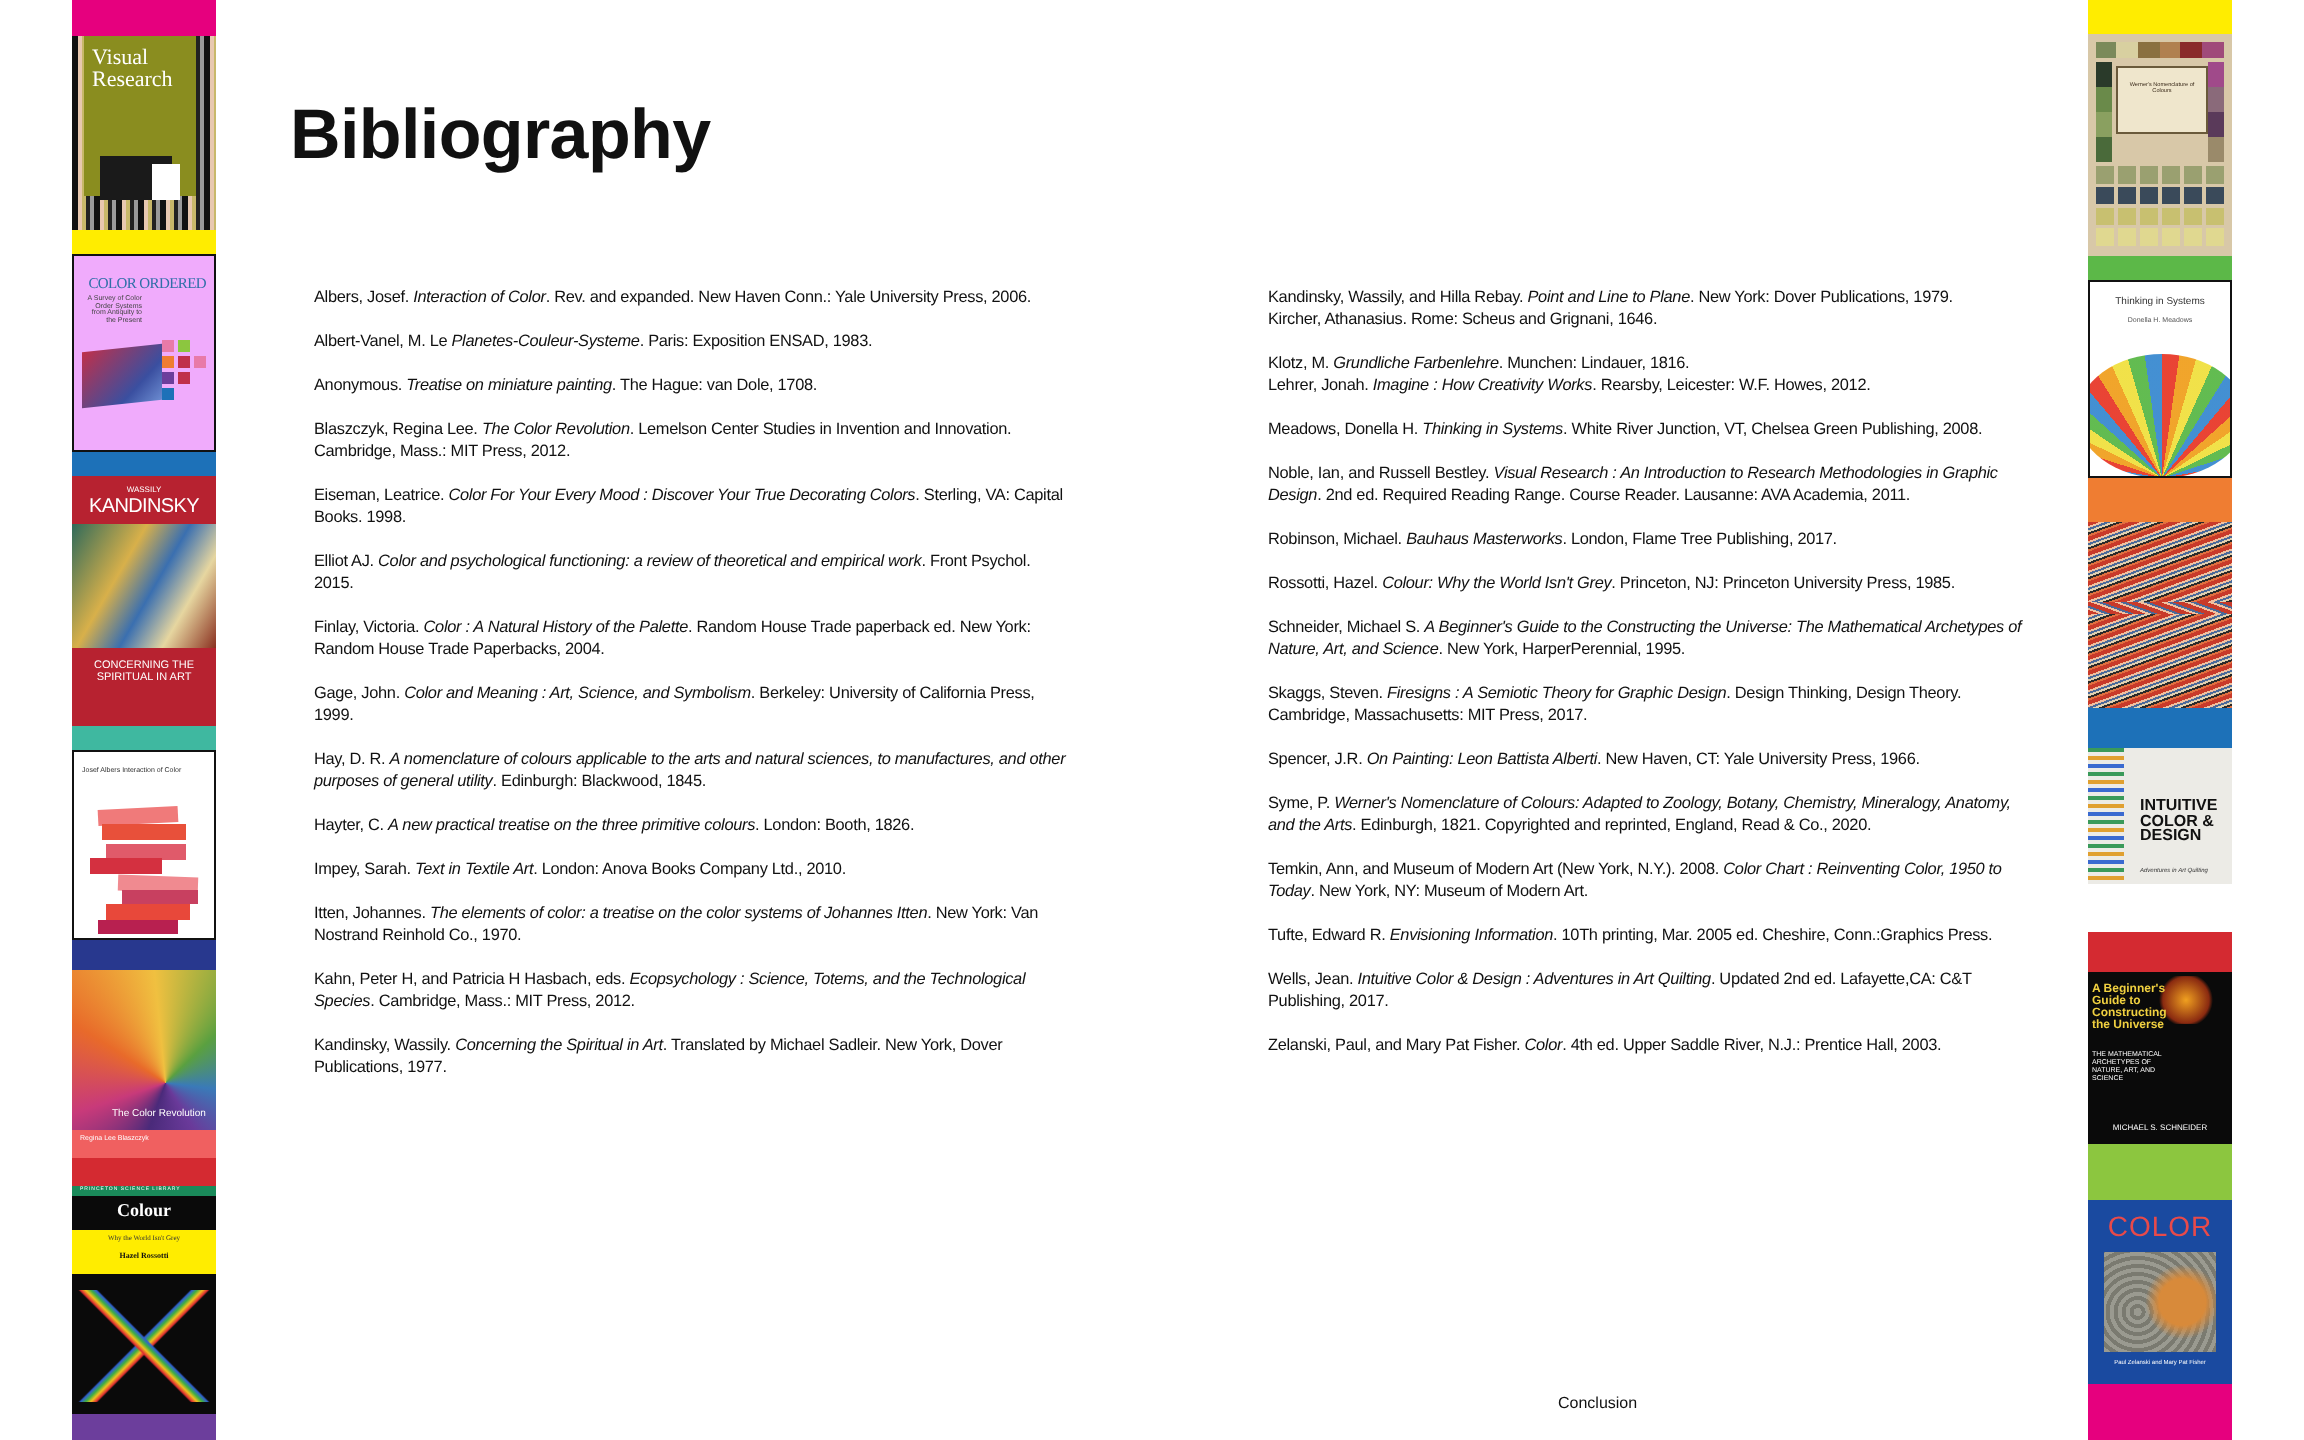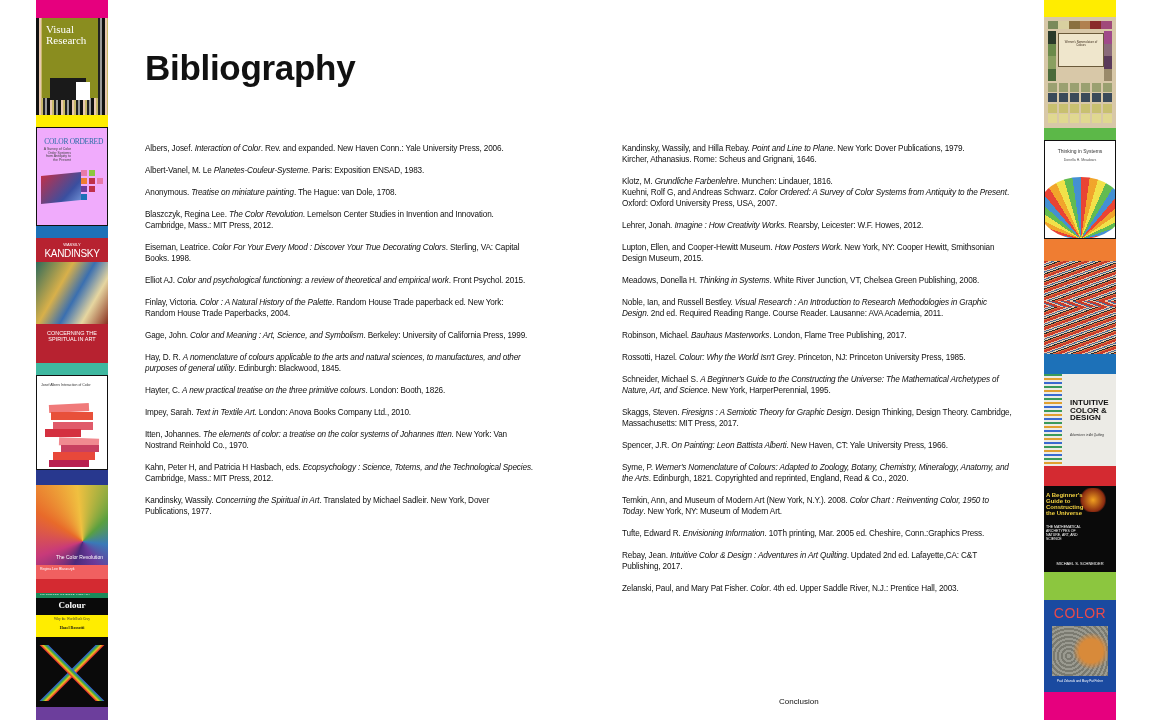--- a/index.html
+++ b/index.html
@@ -9,21 +9,21 @@
   .strip.right { left:1044px; }
   .seg { position:absolute; left:0; width:72px; }
   .cover { position:absolute; left:0; width:72px; overflow:hidden; box-sizing:border-box; }
   .cover .t { position:absolute; left:4px; right:4px; line-height:1; }
 
   .title { position:absolute; left:145px; top:48px; font-size:35px; font-weight:bold; letter-spacing:-0.3px; font-family:"Liberation Sans", sans-serif; }
 
   .col { position:absolute; top:143px; width:388px; font-size:8.2px; line-height:11px; letter-spacing:-0.15px; }
   .col.left { left:145px; }
   .col.right { left:622px; width:392px; }
-  .entry { margin:0 0 11px 0; }
+  .entry { margin:0 0 11px 12px; }
   .entry.tight { margin-bottom:0; }
   .entry i { font-style:italic; }
 
   .footer { position:absolute; left:779px; top:697px; font-size:8px; }
 </style>
 </head>
 <body>
 
 <div class="strip left">
   <div class="seg" style="top:0;height:18px;background:#e6007e"></div>
@@ -104,21 +104,21 @@
   <div class="cover" style="top:140px;height:99px;background:#fff;border:1.5px solid #111;">
     <div class="t" style="top:8px;text-align:center;font-size:5px;color:#333;">Thinking in Systems</div>
     <div class="t" style="top:18px;text-align:center;font-size:3.5px;color:#555;">Donella H. Meadows</div>
     <div style="position:absolute;left:-6px;top:36px;width:84px;height:62px;border-radius:50%;background:repeating-conic-gradient(from 0deg at 50% 100%,#e83a2a 0 8deg,#f0a020 8deg 16deg,#f0e040 16deg 24deg,#5ab848 24deg 32deg,#3a8ad0 32deg 40deg);opacity:0.95;"></div>
   </div>
   <div class="seg" style="top:239px;height:22px;background:#ef7d32"></div>
   <div class="cover" style="top:261px;height:93px;background:repeating-linear-gradient(160deg,#c83a2a 0 2px,#f0c0a0 2px 3px,#4a6a9a 3px 4px,#e0d0b0 4px 5px,#2a2a2a 5px 6px,#e07040 6px 7px);">
     <div style="position:absolute;left:0;top:40px;width:72px;height:6px;background:repeating-linear-gradient(20deg,#c83a2a 0 2px,#f0c0a0 2px 3px,#4a6a9a 3px 4px);"></div>
   </div>
   <div class="seg" style="top:354px;height:20px;background:#1d71b8"></div>
-  <div class="cover" style="top:374px;height:119px;background:#ecebe6;">
+  <div class="cover" style="top:374px;height:68px;background:#ecebe6;">
     <div style="position:absolute;left:0;top:0;width:18px;height:92px;background:repeating-linear-gradient(180deg,#3a9a5a 0 2px,#ecebe6 2px 4px,#e0a030 4px 6px,#ecebe6 6px 8px,#3a6ad0 8px 10px,#ecebe6 10px 12px);"></div>
     <div class="t" style="top:25px;left:26px;right:2px;font-size:8px;font-weight:bold;line-height:0.95;color:#111;">INTUITIVE COLOR &amp; DESIGN</div>
     <div class="t" style="top:60px;left:26px;right:2px;font-size:3px;font-style:italic;color:#333;">Adventures in Art Quilting</div>
   </div>
   <div class="seg" style="top:466px;height:20px;background:#d42a31"></div>
   <div class="cover" style="top:486px;height:86px;background:#0a0a0a;">
     <div style="position:absolute;left:34px;top:2px;width:30px;height:24px;background:radial-gradient(circle,#f0a020,#8a2a10 60%,transparent 70%);"></div>
     <div class="t" style="top:6px;left:2px;right:28px;font-size:6px;font-weight:bold;line-height:1;color:#f0d040;">A Beginner's Guide to Constructing the Universe</div>
     <div class="t" style="top:40px;left:2px;right:26px;font-size:3.5px;line-height:1.1;color:#fff;">THE MATHEMATICAL ARCHETYPES OF NATURE, ART, AND SCIENCE</div>
     <div class="t" style="top:76px;text-align:center;font-size:4px;color:#fff;">MICHAEL S. SCHNEIDER</div>
@@ -147,30 +147,28 @@
     <div class="entry"><span>Hayter, C. </span><i>A new practical treatise on the three primitive colours</i><span>. London: Booth, 1826.</span></div>
     <div class="entry"><span>Impey, Sarah. </span><i>Text in Textile Art</i><span>. London: Anova Books Company Ltd., 2010.</span></div>
     <div class="entry"><span>Itten, Johannes. </span><i>The elements of color: a treatise on the color systems of Johannes Itten</i><span>. New York: Van Nostrand Reinhold Co., 1970.</span></div>
     <div class="entry"><span>Kahn, Peter H, and Patricia H Hasbach, eds. </span><i>Ecopsychology : Science, Totems, and the Technological Species</i><span>. Cambridge, Mass.: MIT Press, 2012.</span></div>
     <div class="entry"><span>Kandinsky, Wassily. </span><i>Concerning the Spiritual in Art</i><span>. Translated by Michael Sadleir. New York, Dover Publications, 1977.</span></div>
   </div>
 <div class="col right" id="col-right">
     <div class="entry tight"><span>Kandinsky, Wassily, and Hilla Rebay. </span><i>Point and Line to Plane</i><span>. New York: Dover Publications, 1979.</span></div>
     <div class="entry"><span>Kircher, Athanasius. Rome: Scheus and Grignani, 1646.</span><i></i><span></span></div>
     <div class="entry tight"><span>Klotz, M. </span><i>Grundliche Farbenlehre</i><span>. Munchen: Lindauer, 1816.</span></div>
-    <div class="entry"><span>Kuehni, Rolf G, and Andreas Schwarz. </span><i>Color Ordered: A Survey of Color Systems from Antiquity to the Present</i><span>. Oxford: Oxford University Press, USA, 2007.</span></div>
     <div class="entry"><span>Lehrer, Jonah. </span><i>Imagine : How Creativity Works</i><span>. Rearsby, Leicester: W.F. Howes, 2012.</span></div>
-    <div class="entry"><span>Lupton, Ellen, and Cooper-Hewitt Museum. </span><i>How Posters Work</i><span>. New York, NY: Cooper Hewitt, Smithsonian Design Museum, 2015.</span></div>
     <div class="entry"><span>Meadows, Donella H. </span><i>Thinking in Systems</i><span>. White River Junction, VT, Chelsea Green Publishing, 2008.</span></div>
     <div class="entry"><span>Noble, Ian, and Russell Bestley. </span><i>Visual Research : An Introduction to Research Methodologies in Graphic Design</i><span>. 2nd ed. Required Reading Range. Course Reader. Lausanne: AVA Academia, 2011.</span></div>
     <div class="entry"><span>Robinson, Michael. </span><i>Bauhaus Masterworks</i><span>. London, Flame Tree Publishing, 2017.</span></div>
     <div class="entry"><span>Rossotti, Hazel. </span><i>Colour: Why the World Isn't Grey</i><span>. Princeton, NJ: Princeton University Press, 1985.</span></div>
     <div class="entry"><span>Schneider, Michael S. </span><i>A Beginner's Guide to the Constructing the Universe: The Mathematical Archetypes of Nature, Art, and Science</i><span>. New York, HarperPerennial, 1995.</span></div>
     <div class="entry"><span>Skaggs, Steven. </span><i>Firesigns : A Semiotic Theory for Graphic Design</i><span>. Design Thinking, Design Theory. Cambridge, Massachusetts: MIT Press, 2017.</span></div>
     <div class="entry"><span>Spencer, J.R. </span><i>On Painting: Leon Battista Alberti</i><span>. New Haven, CT: Yale University Press, 1966.</span></div>
     <div class="entry"><span>Syme, P. </span><i>Werner's Nomenclature of Colours: Adapted to Zoology, Botany, Chemistry, Mineralogy, Anatomy, and the Arts</i><span>. Edinburgh, 1821. Copyrighted and reprinted, England, Read &amp; Co., 2020.</span></div>
     <div class="entry"><span>Temkin, Ann, and Museum of Modern Art (New York, N.Y.). 2008. </span><i>Color Chart : Reinventing Color, 1950 to Today</i><span>. New York, NY: Museum of Modern Art.</span></div>
     <div class="entry"><span>Tufte, Edward R. </span><i>Envisioning Information</i><span>. 10Th printing, Mar. 2005 ed. Cheshire, Conn.:Graphics Press.</span></div>
-    <div class="entry"><span>Rebay, Jean. </span><i>Intuitive Color &amp; Design : Adventures in Art Quilting</i><span>. Updated 2nd ed. Lafayette,CA: C&amp;T Publishing, 2017.</span></div>
+    <div class="entry"><span>Wells, Jean. </span><i>Intuitive Color &amp; Design : Adventures in Art Quilting</i><span>. Updated 2nd ed. Lafayette,CA: C&amp;T Publishing, 2017.</span></div>
     <div class="entry"><span>Zelanski, Paul, and Mary Pat Fisher. </span><i>Color</i><span>. 4th ed. Upper Saddle River, N.J.: Prentice Hall, 2003.</span></div>
   </div>
 
 <div class="footer">Conclusion</div>
 
 </body></html>

